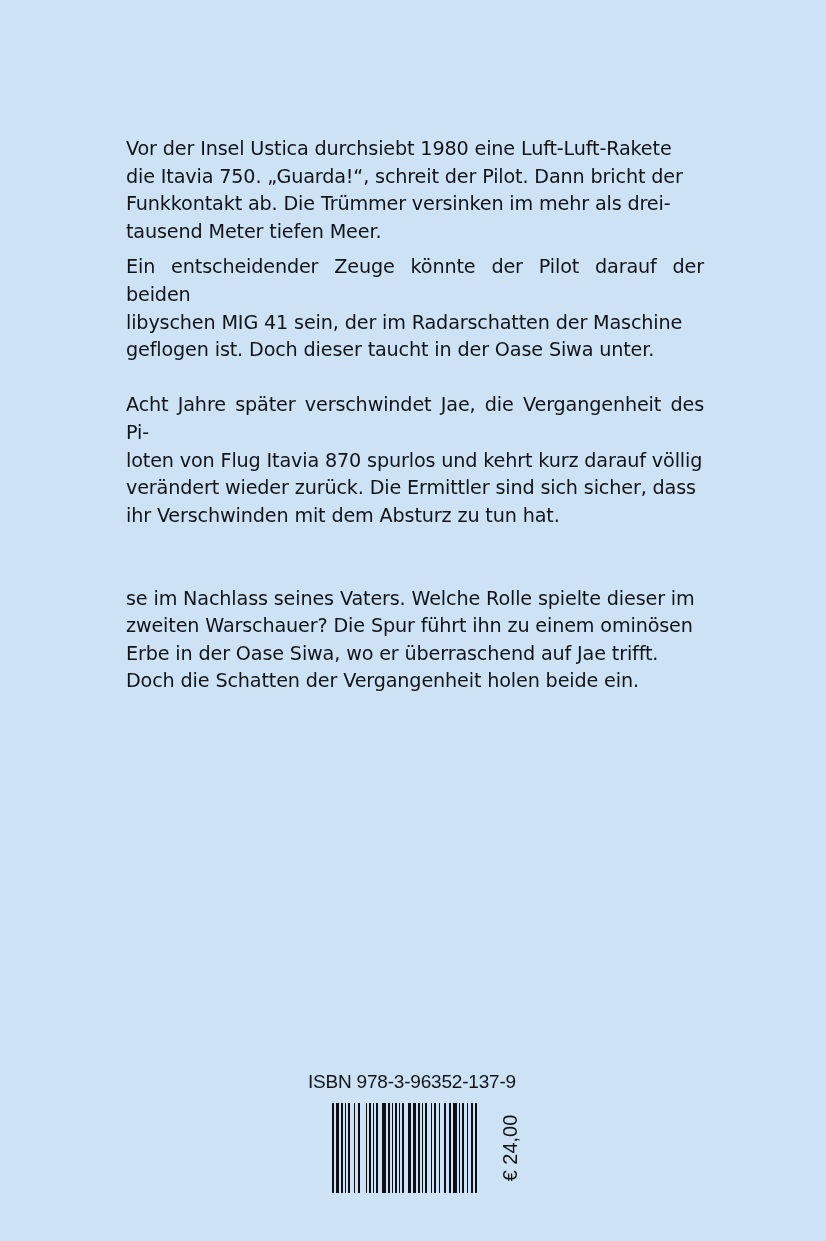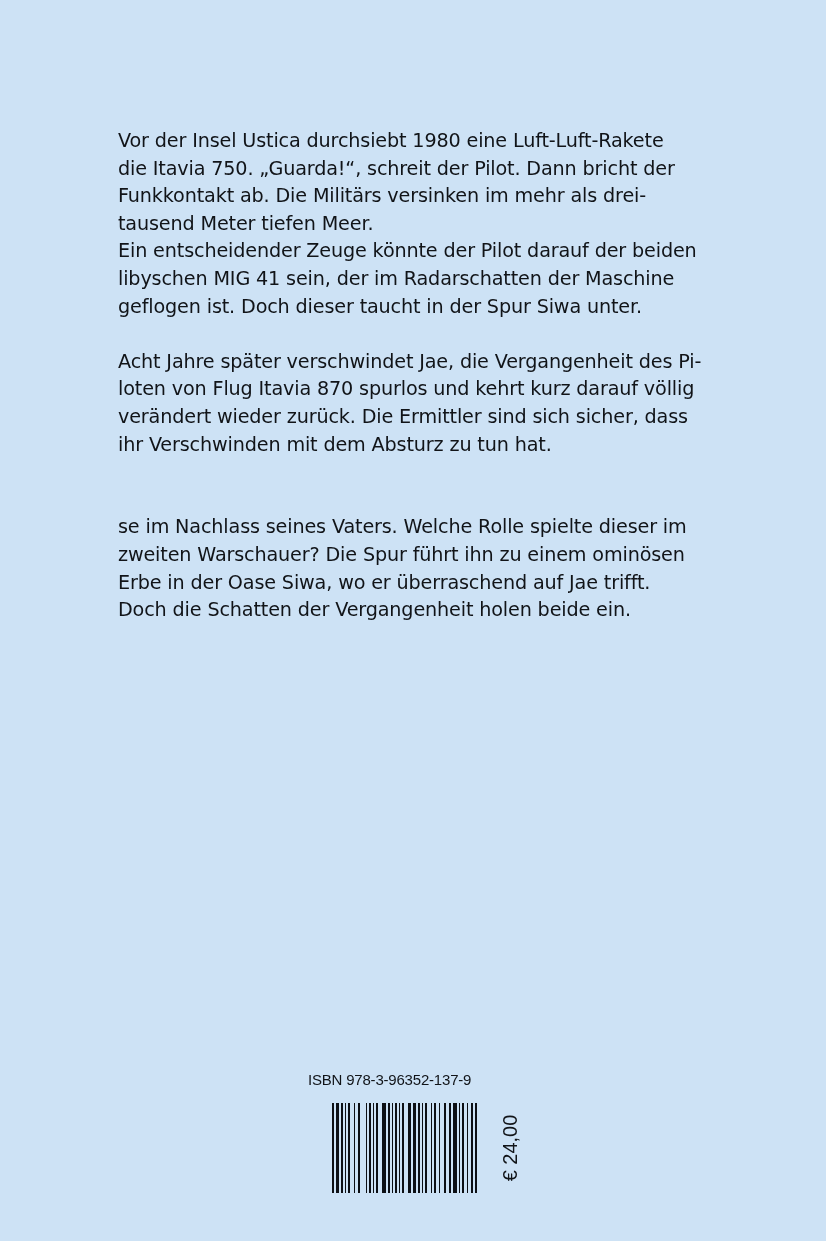--- a/index.html
+++ b/index.html
@@ -19,33 +19,33 @@
       position: absolute;
       left: 118px;
       top: 127px;
       width: 594px;
       font-size: 19.2px;
       line-height: 27.6px;
       letter-spacing: -0.15px;
       word-spacing: 0px;
     }
     .para {
-      margin: 0;
+      margin: 8px;
       text-align: justify;
       text-align-last: left;
     }
     .para.gap {
       margin-top: 27.6px;
     }
     .isbn {
       position: absolute;
       left: 308px;
       top: 1071px;
       font-family: "Liberation Sans", sans-serif;
-      font-size: 15px;
+      font-size: 19px;
       letter-spacing: -0.2px;
       color: #111418;
       white-space: nowrap;
     }
     .barcode {
       position: absolute;
       left: 332px;
       top: 1103px;
       width: 145px;
       height: 90px;
@@ -71,27 +71,27 @@
       color: #111418;
     }
   </style>
 </head>
 <body>
 
 <div class="blurb">
   <p class="para">
     <span>Vor der Insel Ustica durchsiebt 1980 eine Luft-Luft-Rakete</span><br>
     <span>die Itavia 750. „Guarda!“, schreit der Pilot. Dann bricht der</span><br>
-    <span>Funkkontakt ab. Die Militärs versinken im mehr als drei-</span><br>
+    <span>Funkkontakt ab. Die Trümmer versinken im mehr als drei-</span><br>
     <span>tausend Meter tiefen Meer.</span>
   </p>
   <p class="para">
     <span>Ein entscheidender Zeuge könnte der Pilot darauf der beiden</span><br>
     <span>libyschen MIG 41 sein, der im Radarschatten der Maschine</span><br>
-    <span>geflogen ist. Doch dieser taucht in der Spur Siwa unter.</span>
+    <span>geflogen ist. Doch dieser taucht in der Oase Siwa unter.</span>
   </p>
   <p class="para gap">
     <span>Acht Jahre später verschwindet Jae, die Vergangenheit des Pi-</span><br>
     <span>loten von Flug Itavia 870 spurlos und kehrt kurz darauf völlig</span><br>
     <span>verändert wieder zurück. Die Ermittler sind sich sicher, dass</span><br>
     <span>ihr Verschwinden mit dem Absturz zu tun hat.</span>
   </p>
   <p class="para gap">
     <br>
     <span>se im Nachlass seines Vaters. Welche Rolle spielte dieser im</span><br>

